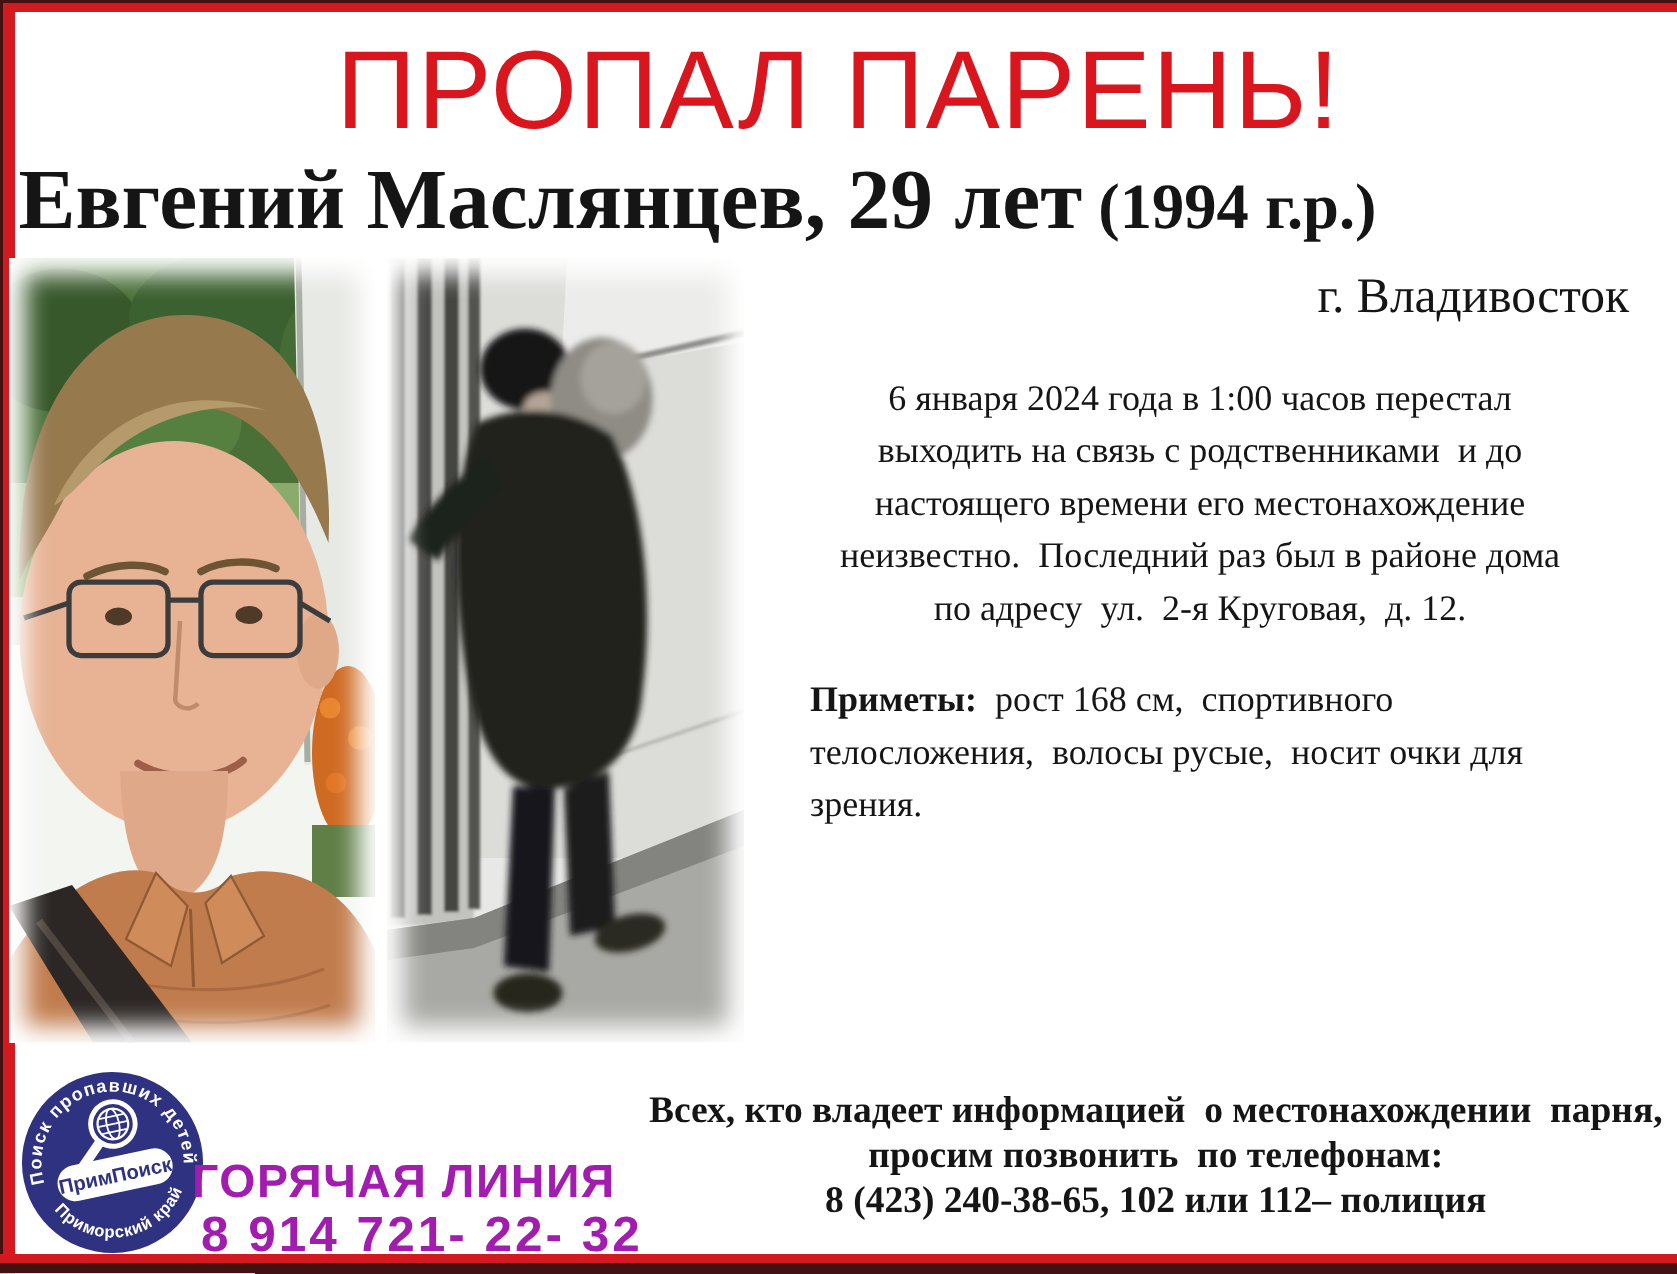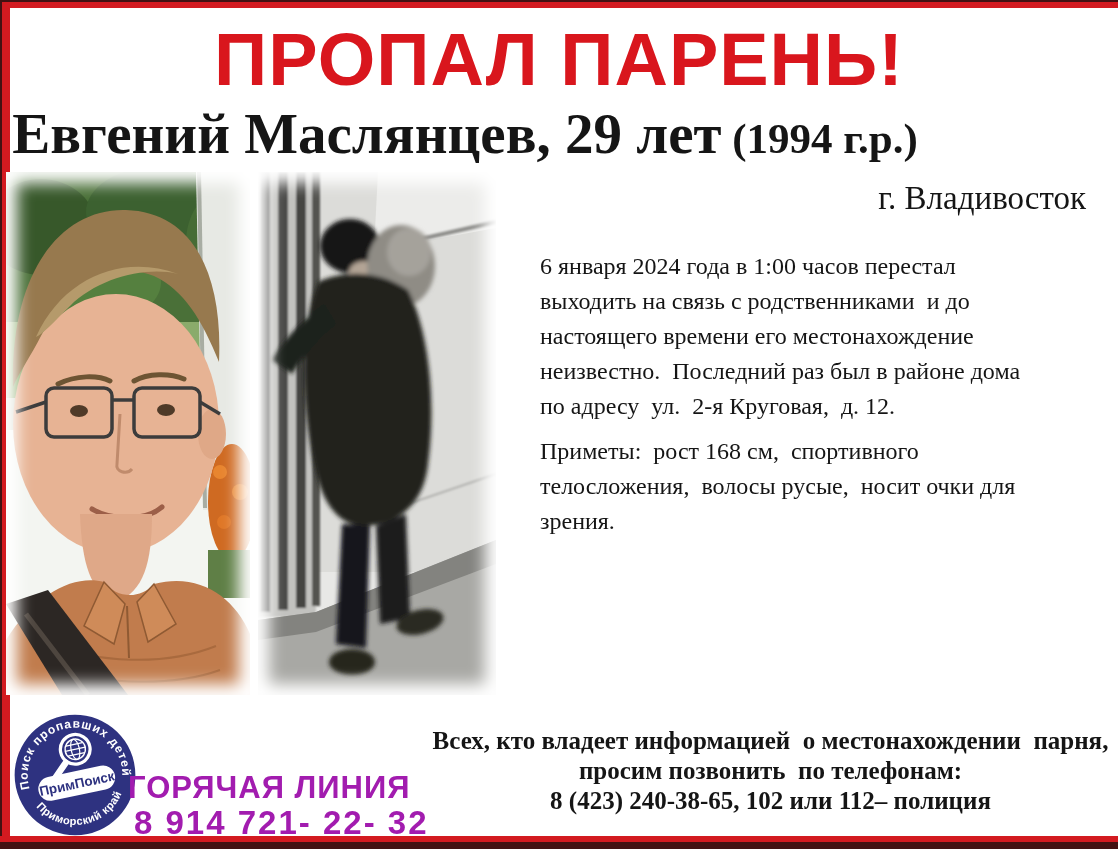--- a/index.html
+++ b/index.html
@@ -10,43 +10,43 @@
   
   .b-top-dark{position:absolute;top:0;left:0;width:1118px;height:2px;background:#431112;}
   .b-top-red{position:absolute;top:2px;left:0;width:1118px;height:6px;background:#d31a20;}
   .b-left-dark{position:absolute;top:0;left:0;width:2px;height:849px;background:#431112;}
   .b-left-red{position:absolute;top:2px;left:2px;width:8px;height:847px;background:#d31a20;}
   .b-bot-red{position:absolute;top:836px;left:0;width:1118px;height:6px;background:#d31a20;}
   .b-bot-dark{position:absolute;top:842px;left:0;width:1118px;height:7px;background:#431112;}
 
   .title{
     position:absolute;top:22px;left:0;width:1118px;margin:0;text-align:center;
-    font-family:"Liberation Sans", sans-serif;font-weight:700;font-size:74px;line-height:1.04;
+    font-family:"Liberation Sans", sans-serif;font-weight:400;font-size:74px;line-height:1.04;
     color:#d9161d;letter-spacing:1px;
   }
   .name-line{
     position:absolute;top:105px;left:0;width:930px;text-align:center;
     font-weight:700;font-size:57px;line-height:1.02;white-space:nowrap;
   }
   .name-line .birth{font-size:43px;}
   .city{
     position:absolute;top:180px;right:32px;font-size:33px;line-height:1.1;
   }
 
   
   .photos{position:absolute;top:172px;left:6px;width:490px;height:523px;display:flex;gap:8px;}
   .photo{position:relative;flex:0 0 auto;}
   .photo svg{display:block;}
   .feather{position:absolute;inset:0;box-shadow:inset 0 0 16px 11px #ffffff;pointer-events:none;}
 
   
   .info{position:absolute;top:249px;left:540px;width:520px;}
   .info p{margin:0;font-size:24px;line-height:35px;white-space:pre-wrap;}
-  .info p.desc{margin-bottom:10px;}
-  .info .b{font-weight:400;}
+  .info p.desc{margin-bottom:26px;text-align:center;}
+  .info .b{font-weight:700;}
 
   
   .appeal{
     position:absolute;top:726px;left:370px;width:745px;
     display:flex;flex-direction:column;align-items:center;
     font-weight:700;font-size:25px;line-height:30px;margin-left:28px;
   }
   .appeal div{white-space:pre;}
 
   

